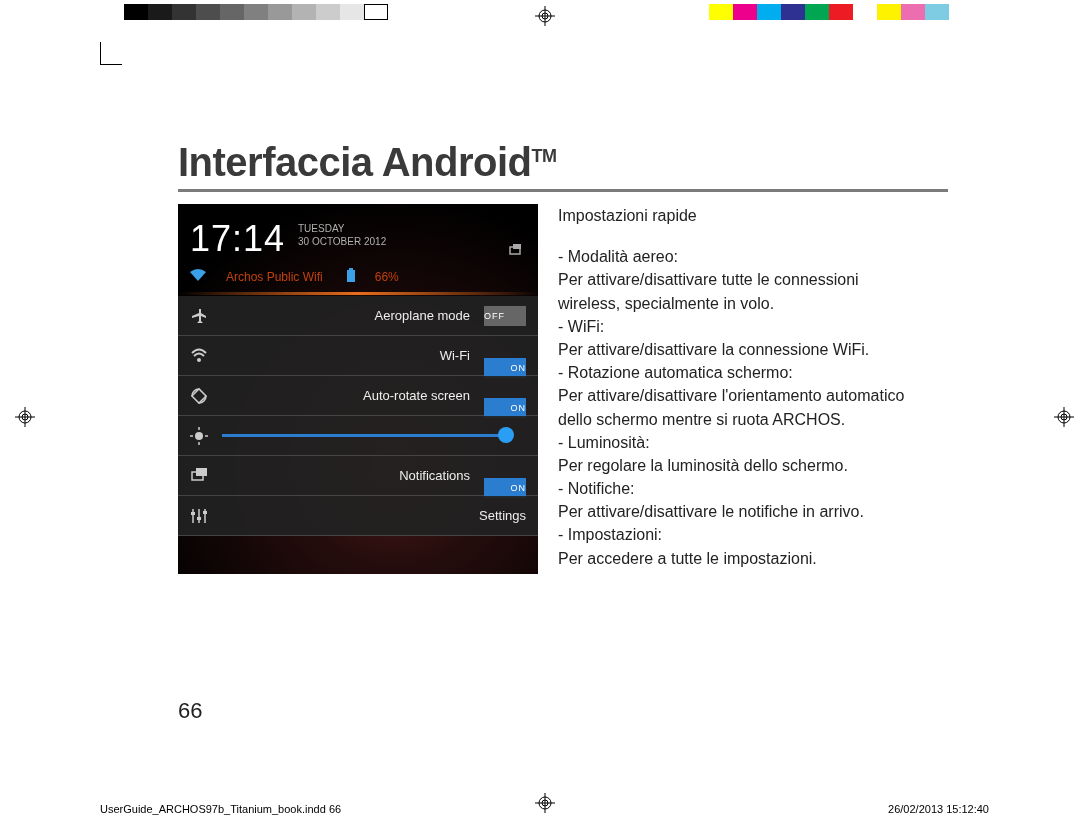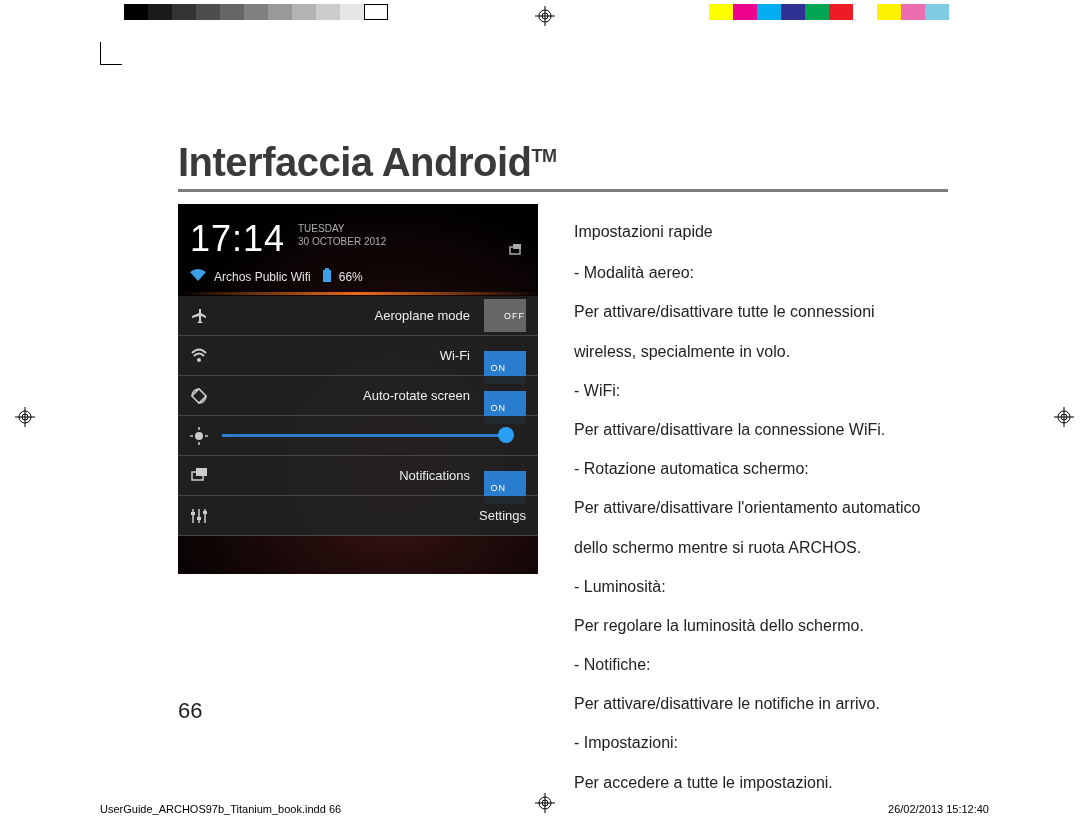--- a/index.html
+++ b/index.html
@@ -93,22 +93,22 @@
     font-size: 10px;
     line-height: 1.3;
   }
   .status-right-icon{
     position:absolute; right:14px; top:40px;
     width:16px; height:16px;
   }
   .wifi-row {
     position: absolute;
     left: 12px; top: 64px;
-    display: flex; align-items: center; gap: 8px;
-    color: #e5e5e5; font-size: 12px; text-align: center;
+    display: flex; align-items: center; gap: 20px;
+    color: #c2410c; font-size: 12px; text-align: center;
   }
   .wifi-row .batt { margin-left: 4px; color:#9ccfff;}
   .qs-panel {
     position: absolute;
     left: 0; right: 0; top: 92px;
   }
   .qs-row {
     height: 40px;
     display: flex;
     align-items: center;
@@ -117,24 +117,24 @@
     font-size: 13px;
     background: rgba(34,34,34,0.92);
     border-bottom: 1px solid #444;
     gap: 14px;
     position: relative;
     text-align: right;
   }
   .qs-row .icon { width: 18px; height: 18px; flex: 0 0 18px; }
   .qs-row .label { flex: 1; }
   .toggle {
-    width: 42px; height: 33px;
+    width: 42px; height: 20px;
     font-size: 9px;
     display: flex; align-items: center; justify-content: flex-end;
-    padding: 0 20px;
+    padding: 0 0;
     color: #fff;
     letter-spacing: 1px;
   }
   .toggle.on { background: #2a7dcf; margin-top: 24px; }
   .toggle.off { background: #666; justify-content:flex-start;}
   .slider-track {
     flex: 1;
     height: 3px;
     background: #2a7dcf;
     position: relative;
@@ -149,21 +149,21 @@
   }
   
   .text-col {
     flex: 1;
     color: #222;
     font-family: "Segoe UI", "Myriad Pro", Arial, sans-serif;
     font-size: 16px;
     line-height: 1.45;
   }
   .text-col .subhead { margin-bottom: 18px; }
-  .text-col p { margin: 16px; }
+  .text-col p { margin: 0; }
   
   .page-number {
     position: absolute;
     left: 178px;
     top: 698px;
     font-size: 22px;
     color: #222;
   }
   
   .slug {

